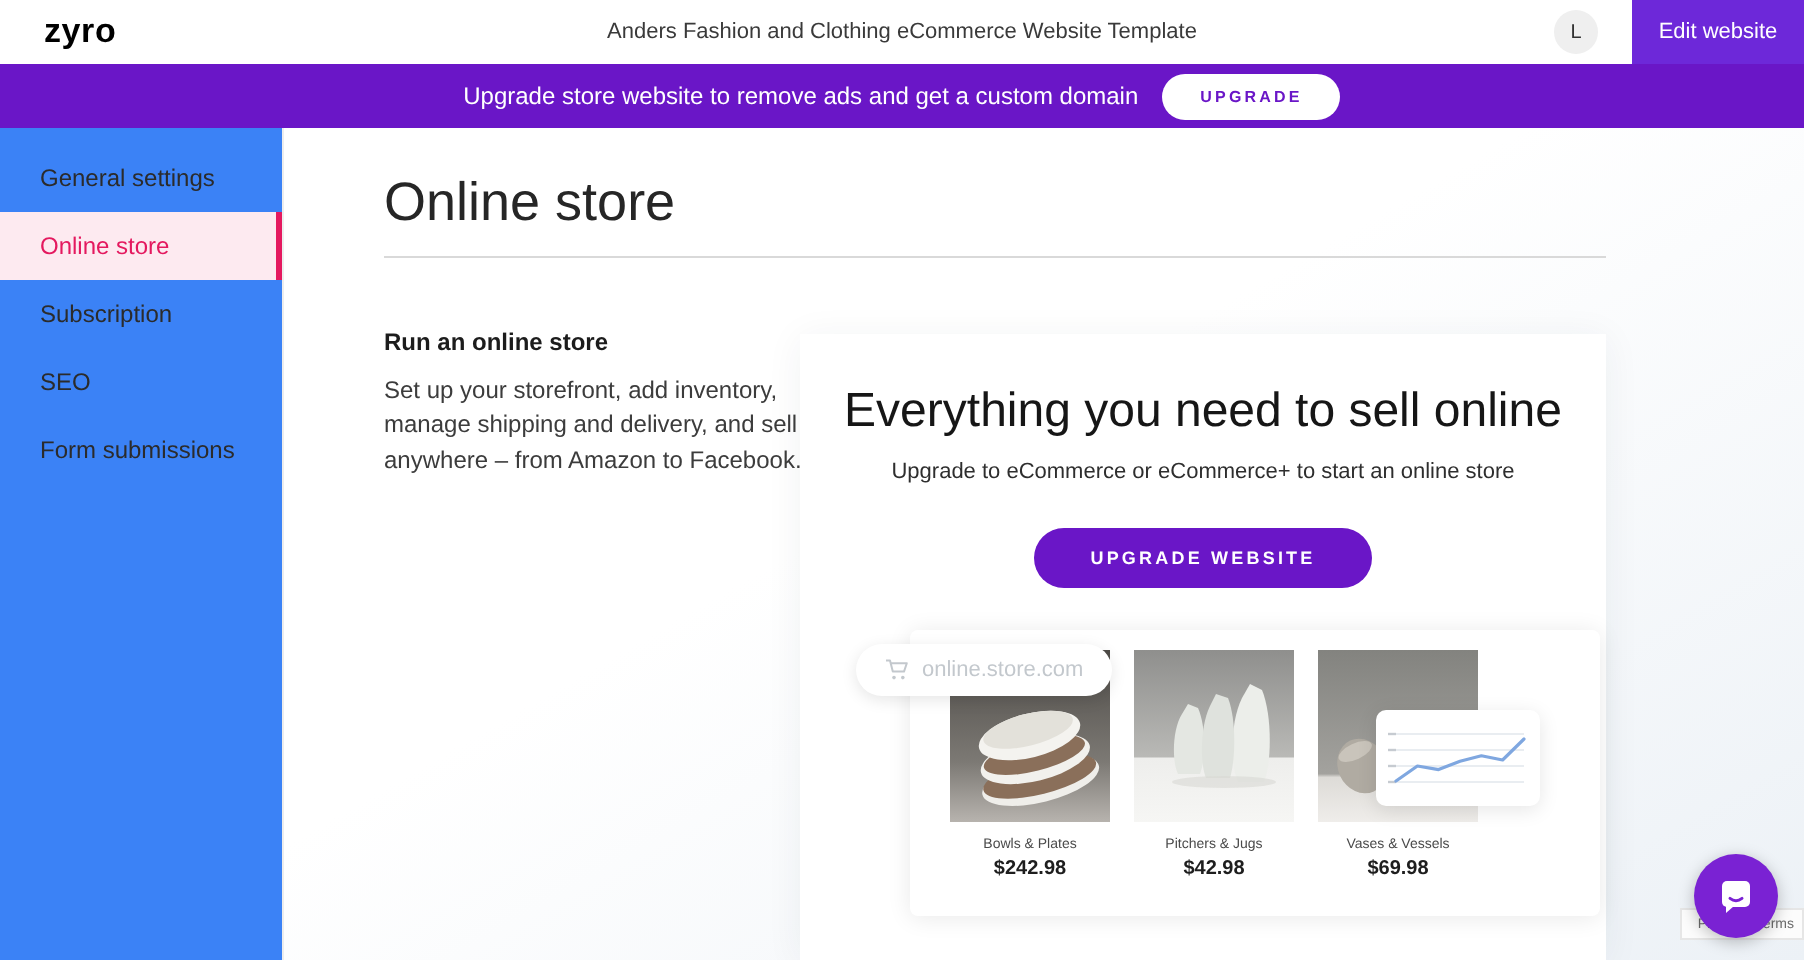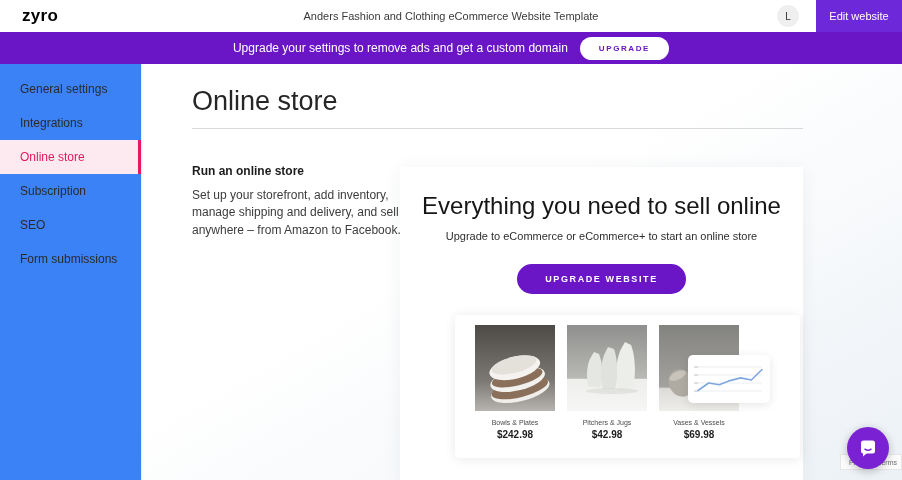--- a/index.html
+++ b/index.html
@@ -75,29 +75,28 @@
 <div class="header">
   <div class="logo">zyro</div>
   <div class="header-title">Anders Fashion and Clothing eCommerce Website Template</div>
   <div class="header-right">
     <div class="avatar">L</div>
     <button class="edit-btn">Edit website</button>
   </div>
 </div>
 
 <div class="banner">
-  <span class="banner-text">Upgrade your settings to remove ads and get a custom domain</span>
+  <span class="banner-text">Upgrade store website to remove ads and get a custom domain</span>
   <button class="banner-btn">UPGRADE</button>
 </div>
 
 <div class="body-row">
 
   <div class="sidebar">
     <div class="side-item">General settings</div>
-    <div class="side-item">Integrations</div>
     <div class="side-item active">Online store</div>
     <div class="side-item">Subscription</div>
     <div class="side-item">SEO</div>
     <div class="side-item">Form submissions</div>
   </div>
 
   <div class="main">
     <h1 class="page-title">Online store</h1>
     <div class="divider"></div>
 
@@ -105,20 +104,28 @@
       <h3>Run an online store</h3>
       <p>Set up your storefront, add inventory, manage shipping and delivery, and sell anywhere – from Amazon to Facebook.</p>
     </div>
 
     <div class="panel">
       <div class="panel-heading">Everything you need to sell online</div>
       <div class="panel-sub">Upgrade to eCommerce or eCommerce+ to start an online store</div>
       <button class="upgrade-website-btn">UPGRADE WEBSITE</button>
 
       
+      <div class="url-pill">
+        <svg width="13" height="12" viewBox="0 0 13 12">
+          <path d="M1 1.2 h2 l1.4 5.6 h5.6 l1.4-4.2 H3.6" fill="none" stroke="#c3c8cd" stroke-width="1" stroke-linejoin="round"></path>
+          <circle cx="5" cy="9.8" r="0.9" fill="#c3c8cd"></circle>
+          <circle cx="9.4" cy="9.8" r="0.9" fill="#c3c8cd"></circle>
+        </svg>
+        <span>online.store.com</span>
+      </div>
 
       
       <div class="product-card">
 
         <div class="product">
           <svg width="80" height="86" viewBox="0 0 80 86">
             <defs>
                 <linearGradient id="g1" x1="0" y1="0" x2="0" y2="1">
               <stop offset="0" stop-color="#4e4b47"></stop>
                   <stop offset="0.65" stop-color="#7c7974"></stop>

